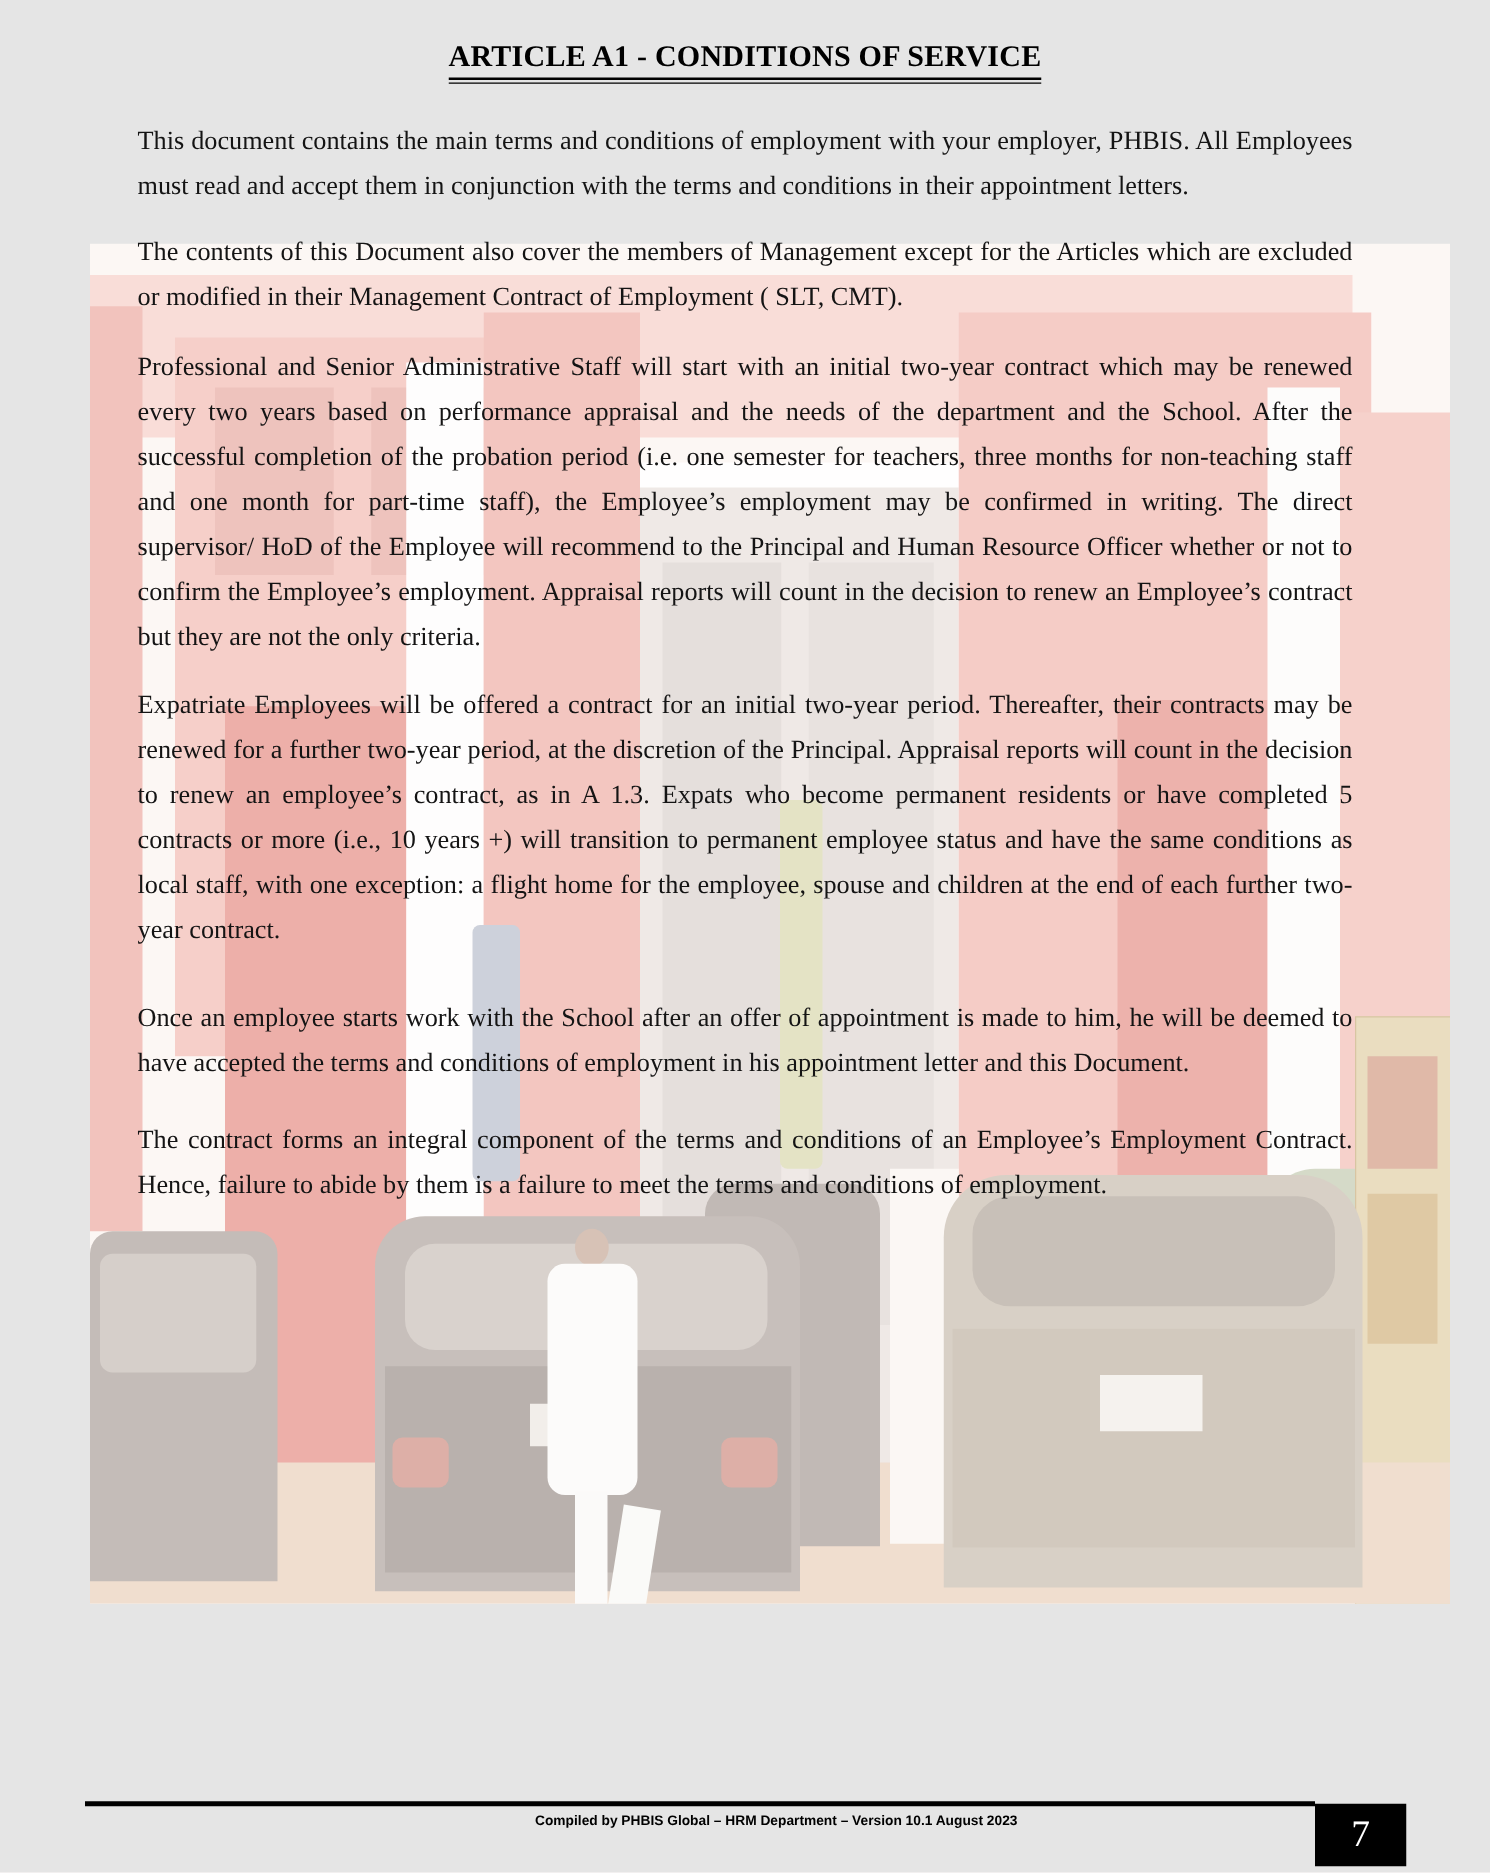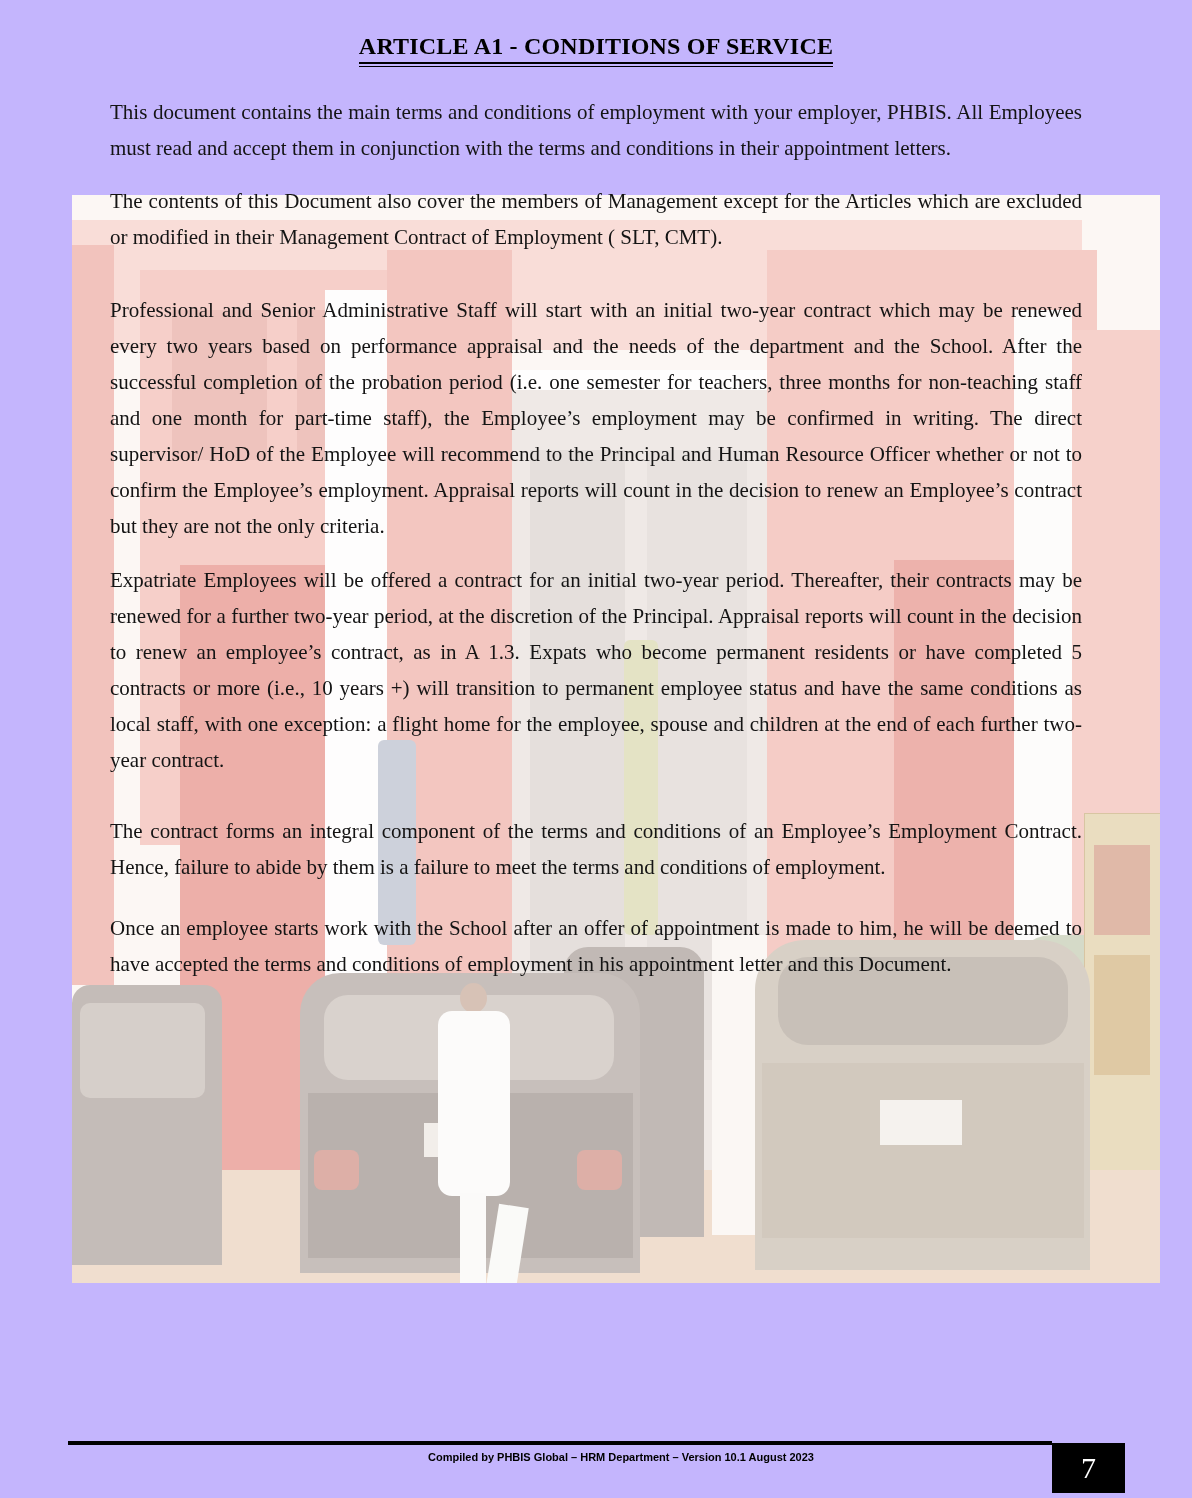--- a/index.html
+++ b/index.html
@@ -1,20 +1,20 @@
 <!DOCTYPE html>
 <html><head>
 <meta charset="utf-8">
 <style>
   html,body{margin:0;padding:0;}
   body{
     width:1192px;height:1498px;background:#ffffff;position:relative;
     font-family:"Liberation Serif", serif;color:#111;
   }
-  .page{position:absolute;inset:0;overflow:hidden;background:#c4b5fd;}
+  .page{position:absolute;inset:0;overflow:hidden;background:#e5e5e5;}
 
   
   .photo{position:absolute;left:72px;top:195px;width:1088px;height:1088px;
          background:#fcf7f4;z-index:0;overflow:hidden;}
   .photo .s{position:absolute;}
 
   
   .content{position:relative;z-index:1;padding:33px 110px 0 110px;}
   .title{
     text-align:center;font-size:24px;font-weight:bold;margin:0 0 30px 0;
@@ -23,21 +23,21 @@
   .title .title-text{
     display:inline-block;border-bottom:2px solid #000;padding-bottom:2px;position:relative;
   }
   .title .title-text::after{
     content:"";position:absolute;left:0;right:0;bottom:-5px;height:1px;background:#000;
   }
   .content p{
     font-size:21px;line-height:36px;text-align:justify;margin:0 0 18px 0;color:#141414;
   }
   .content p.mb17{margin-bottom:17px}
-  .content p.mb20{margin-bottom:37px}
+  .content p.mb20{margin-bottom:20px}
   .content p.mb18{margin-bottom:18px}
   .content p.mb35{margin-bottom:35px}
   .content p.mb25{margin-bottom:25px}
 
   
   .footer-line{position:absolute;left:68px;top:1441px;width:984px;height:4px;background:#000;z-index:2;}
   .footer-text{
     position:absolute;left:110px;top:1451px;width:1022px;text-align:center;
     font-family:"Liberation Sans", sans-serif;font-weight:bold;font-size:11px;color:#000;z-index:2;
   }
@@ -108,22 +108,22 @@
     <div class="s" style="left:414px;top:1010px;width:30px;height:165px;background:#fafaf8;transform:rotate(9deg);"></div>
 
   </div>
 
   <div class="content">
     <h1 class="title"><span class="title-text">ARTICLE A1 - CONDITIONS OF SERVICE</span></h1>
     <p class="mb17">This document contains the main terms and conditions of employment with your employer, PHBIS. All Employees must read and accept them in conjunction with the terms and conditions in their appointment letters.</p>
     <p class="mb20">The contents of this Document also cover the members of Management except for the Articles which are excluded or modified in their Management Contract of Employment ( SLT, CMT).</p>
     <p class="mb18">Professional and Senior Administrative Staff will start with an initial two-year contract which may be renewed every two years based on performance appraisal and the needs of the department and the School. After the successful completion of the probation period (i.e. one semester for teachers, three months for non-teaching staff and one month for part-time staff), the Employee’s employment may be confirmed in writing. The direct supervisor/ HoD of the Employee will recommend to the Principal and Human Resource Officer whether or not to confirm the Employee’s employment. Appraisal reports will count in the decision to renew an Employee’s contract but they are not the only criteria.</p>
     <p class="mb35">Expatriate Employees will be offered a contract for an initial two-year period. Thereafter, their contracts may be renewed for a further two-year period, at the discretion of the Principal. Appraisal reports will count in the decision to renew an employee’s contract, as in A 1.3. Expats who become permanent residents or have completed 5 contracts or more (i.e., 10 years +) will transition to permanent employee status and have the same conditions as local staff, with one exception: a flight home for the employee, spouse and children at the end of each further two- year contract.</p>
+    <p class="mb25">Once an employee starts work with the School after an offer of appointment is made to him, he will be deemed to have accepted the terms and conditions of employment in his appointment letter and this Document.</p>
     <p class="mb25">The contract forms an integral component of the terms and conditions of an Employee’s Employment Contract. Hence, failure to abide by them is a failure to meet the terms and conditions of employment.</p>
-    <p class="mb25">Once an employee starts work with the School after an offer of appointment is made to him, he will be deemed to have accepted the terms and conditions of employment in his appointment letter and this Document.</p>
   </div>
 
   <div class="footer-line"></div>
   <div class="footer-text">Compiled by PHBIS Global – HRM Department – Version 10.1 August 2023</div>
   <div class="page-box">
     <span>7</span>
   </div>
 
 </div>
 

